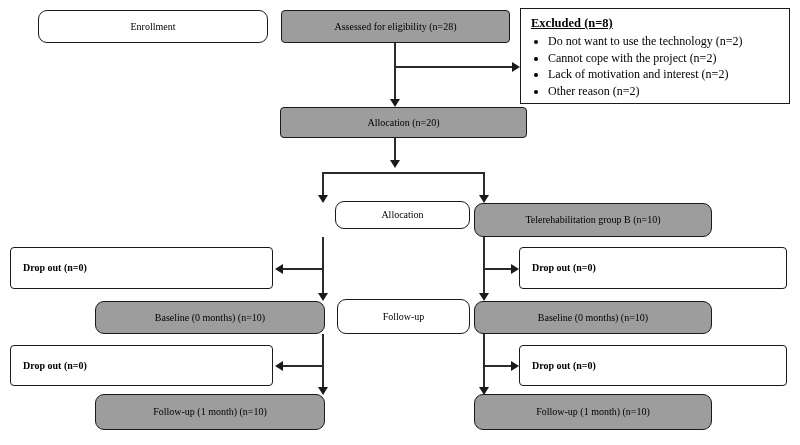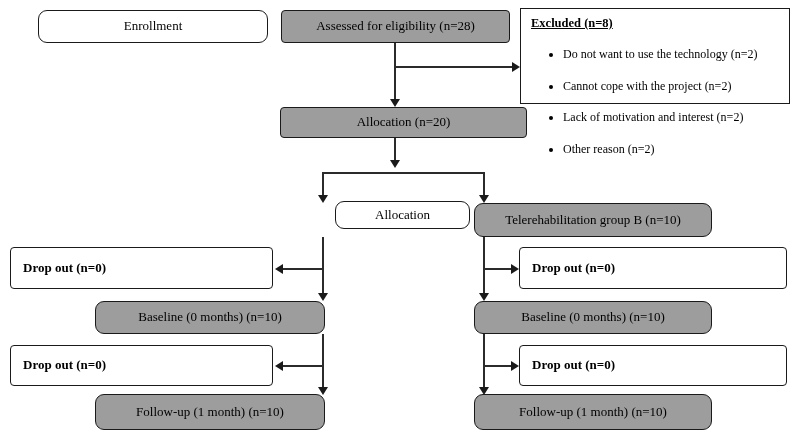--- a/index.html
+++ b/index.html
@@ -16,21 +16,21 @@
     overflow: hidden;
   }
   .box {
     position: absolute;
     box-sizing: border-box;
     border: 1.5px solid #1a1a1a;
     display: flex;
     align-items: center;
     justify-content: center;
     text-align: center;
-    font-size: 13px;
+    font-size: 10px;
     color: #000000;
     line-height: 1.15;
   }
   .gray { background: #9d9d9d; }
   .white { background: #ffffff; }
   .rounded { border-radius: 9px; }
   .sharp { border-radius: 4px; }
   .leftal {
     justify-content: flex-start;
     text-align: left;
@@ -51,21 +51,21 @@
     font-size: 12.5px;
     margin-bottom: 2px;
     text-decoration: underline;
   }
   .excluded-list {
     margin: 0;
     padding: 0 0 0 17px;
     list-style: disc;
   }
   .excluded-list li {
-    margin: 15px;
+    margin: 0;
     padding: 0;
     line-height: 1.38;
   }
   
   .vline {
     position: absolute;
     width: 1.5px;
     background: #2b2b2b;
   }
   .hline {
@@ -145,20 +145,21 @@
   <div class="hline" style="left:283px; top:268px; width:40px;"></div>
   <div class="arrow-left" style="left:275px; top:264px;"></div>
 
   <div class="vline" style="left:483px; top:237px; height:58px;"></div>
   <div class="arrow-down" style="left:479px; top:293px;"></div>
   <div class="hline" style="left:483px; top:268px; width:28px;"></div>
   <div class="arrow-right" style="left:511px; top:264px;"></div>
 
   <div class="box gray rounded" style="left:95px; top:301px; width:230px; height:33px;">Baseline (0 months) (n=10)</div>
 
+  <div class="box white rounded" style="left:337px; top:299px; width:133px; height:35px;">Follow-up</div>
 
   <div class="box gray rounded" style="left:474px; top:301px; width:238px; height:33px;">Baseline (0 months) (n=10)</div>
 
   <div class="box white sharp leftal" style="left:10px; top:345px; width:263px; height:41px;">Drop out (n=0)</div>
 
   <div class="box white sharp leftal" style="left:519px; top:345px; width:268px; height:41px;">Drop out (n=0)</div>
 
   <div class="vline" style="left:322px; top:334px; height:55px;"></div>
   <div class="arrow-down" style="left:318px; top:387px;"></div>
   <div class="hline" style="left:283px; top:365px; width:40px;"></div>

